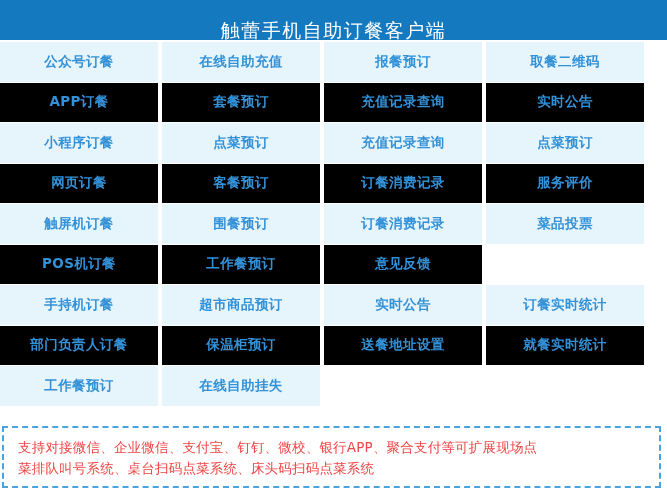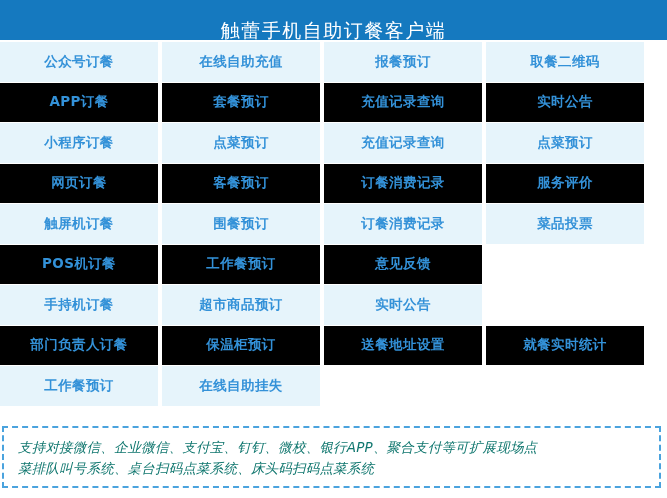--- a/index.html
+++ b/index.html
@@ -86,26 +86,25 @@
     left: 2px;
     top: 426px;
     width: 659px;
     height: 62px;
     box-sizing: border-box;
     border: 2px dashed #4AA3DE;
     background: #ffffff;
     padding: 9px 14px 0 14px;
   }
   .footer-line {
-    color: #0f766e;
+    color: #ef4444;
     font-size: 13.5px;
     line-height: 21px;
     letter-spacing: 0.2px;
     white-space: nowrap;
-    font-style: italic;
   }
 </style>
 </head>
 <body>
 
 <div id="app">
 
   <div class="header-bar">
     <div class="header-title">触蕾手机自助订餐客户端</div>
   </div>
@@ -150,20 +149,21 @@
     <div class="grid-row plain">
       <div class="grid-cell">POS机订餐</div>
       <div class="grid-cell">工作餐预订</div>
       <div class="grid-cell">意见反馈</div>
     </div>
 
     <div class="grid-row tint">
       <div class="grid-cell">手持机订餐</div>
       <div class="grid-cell">超市商品预订</div>
       <div class="grid-cell">实时公告</div>
+      <div class="grid-cell">订餐实时统计</div>
     </div>
 
     <div class="grid-row plain">
       <div class="grid-cell">部门负责人订餐</div>
       <div class="grid-cell">保温柜预订</div>
       <div class="grid-cell">送餐地址设置</div>
       <div class="grid-cell">就餐实时统计</div>
     </div>
 
     <div class="grid-row tint">

